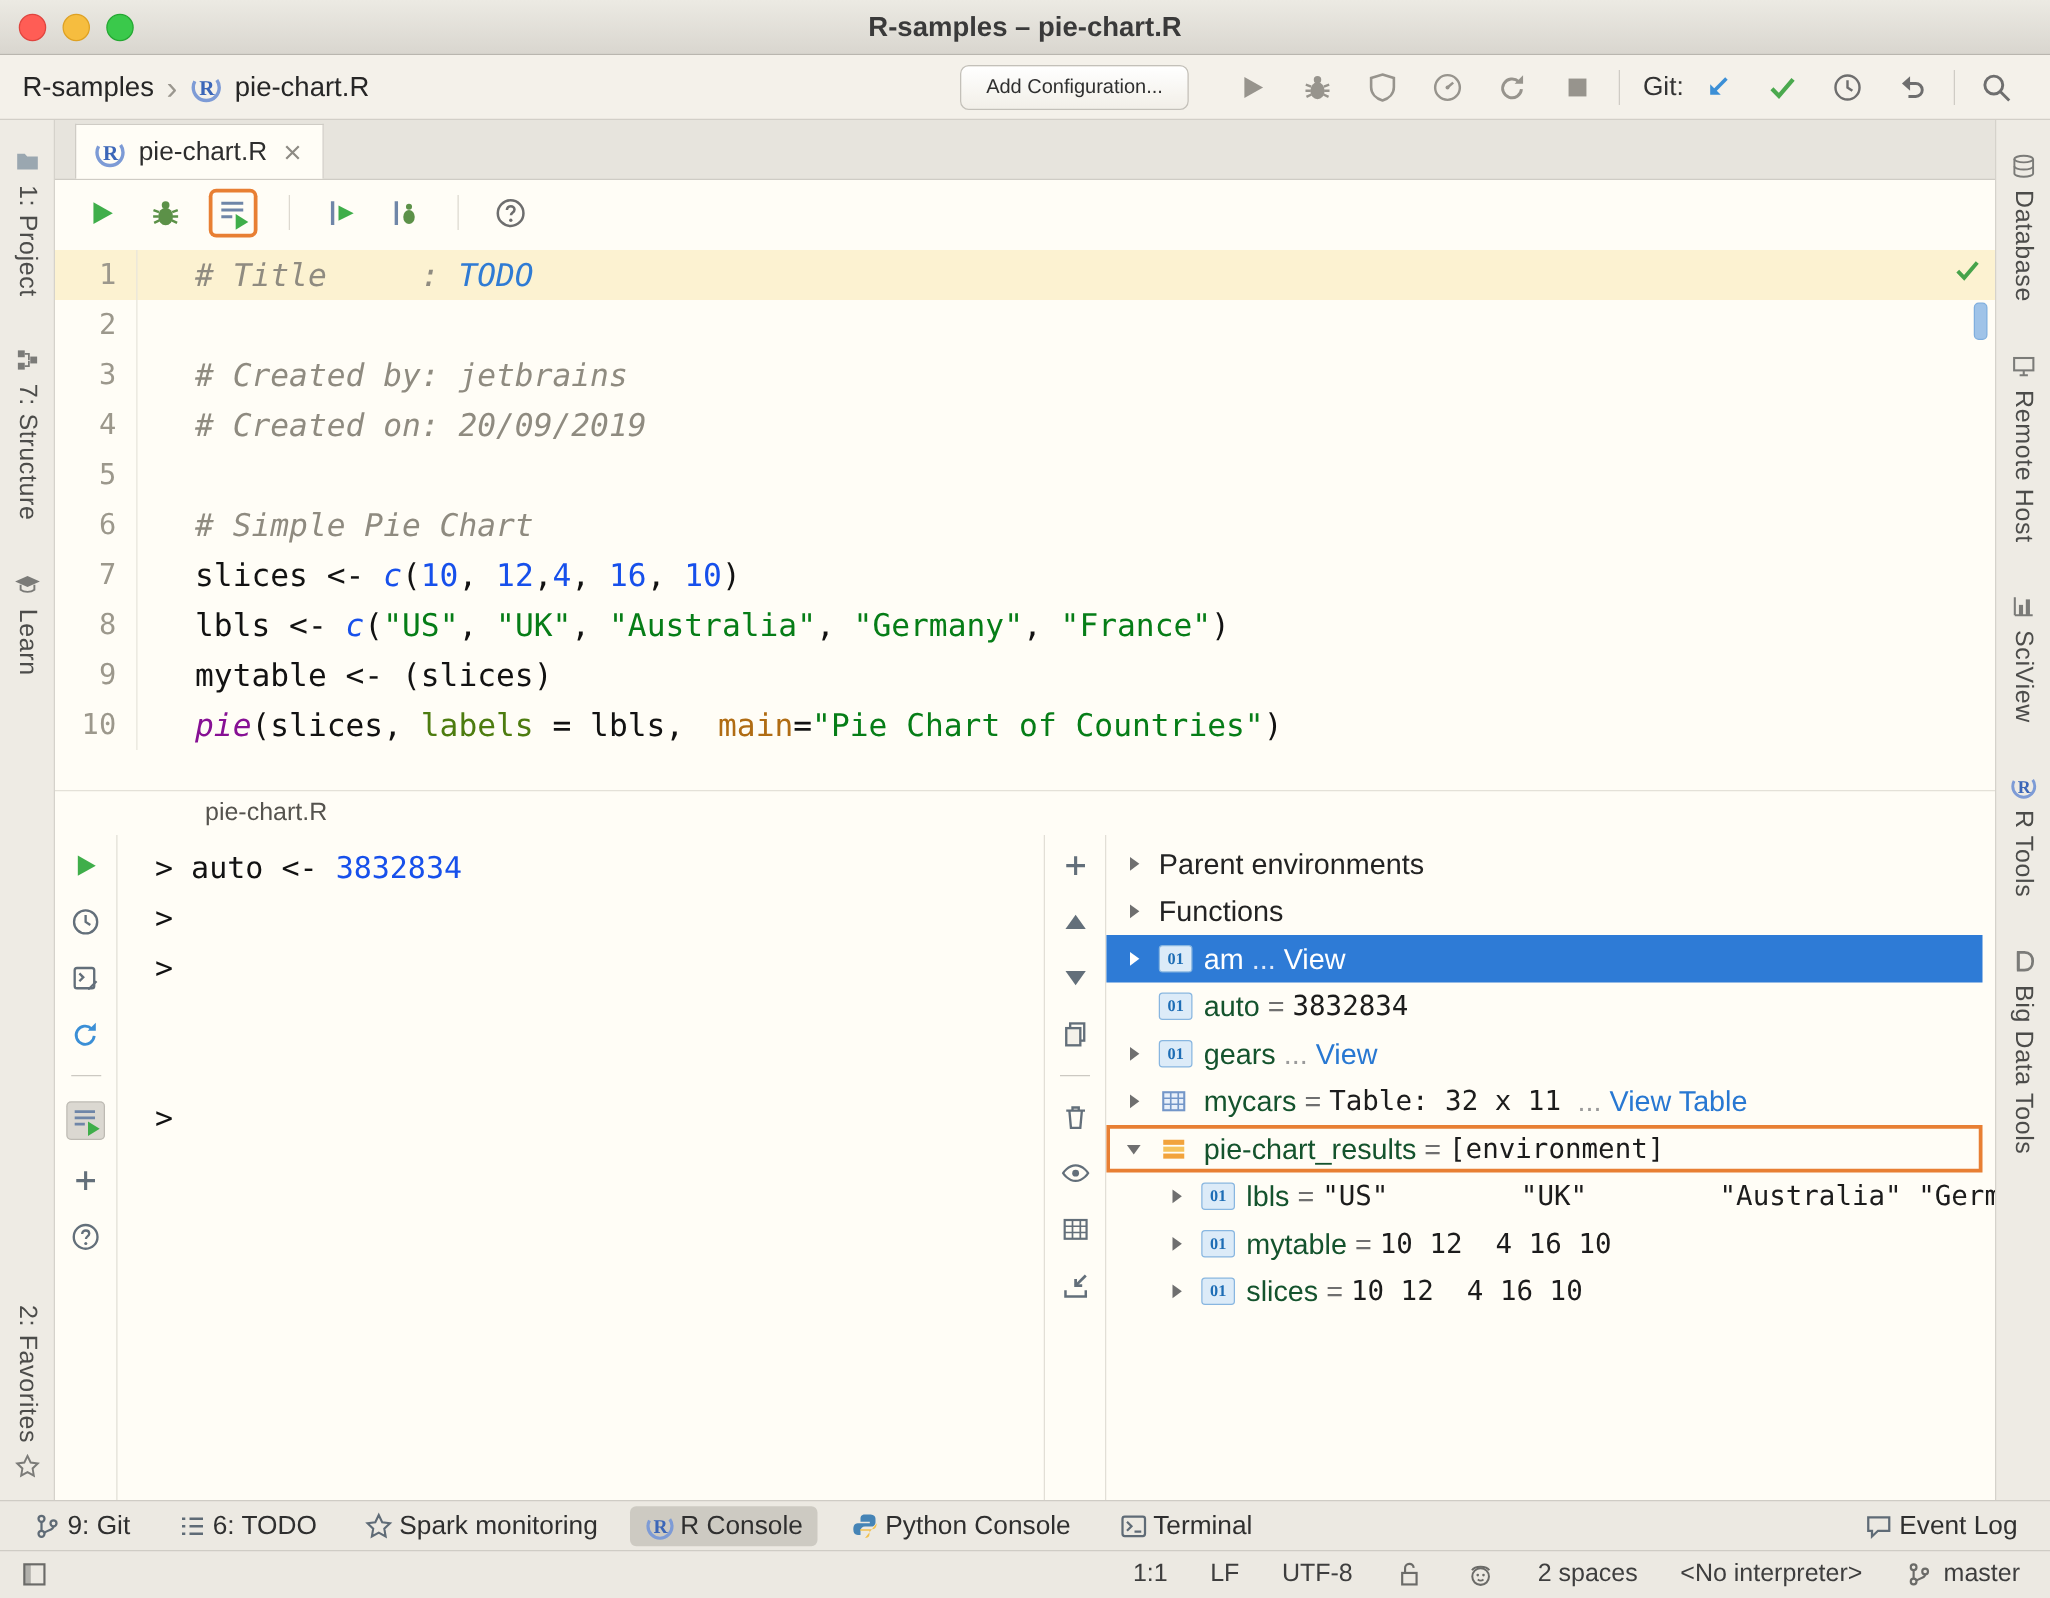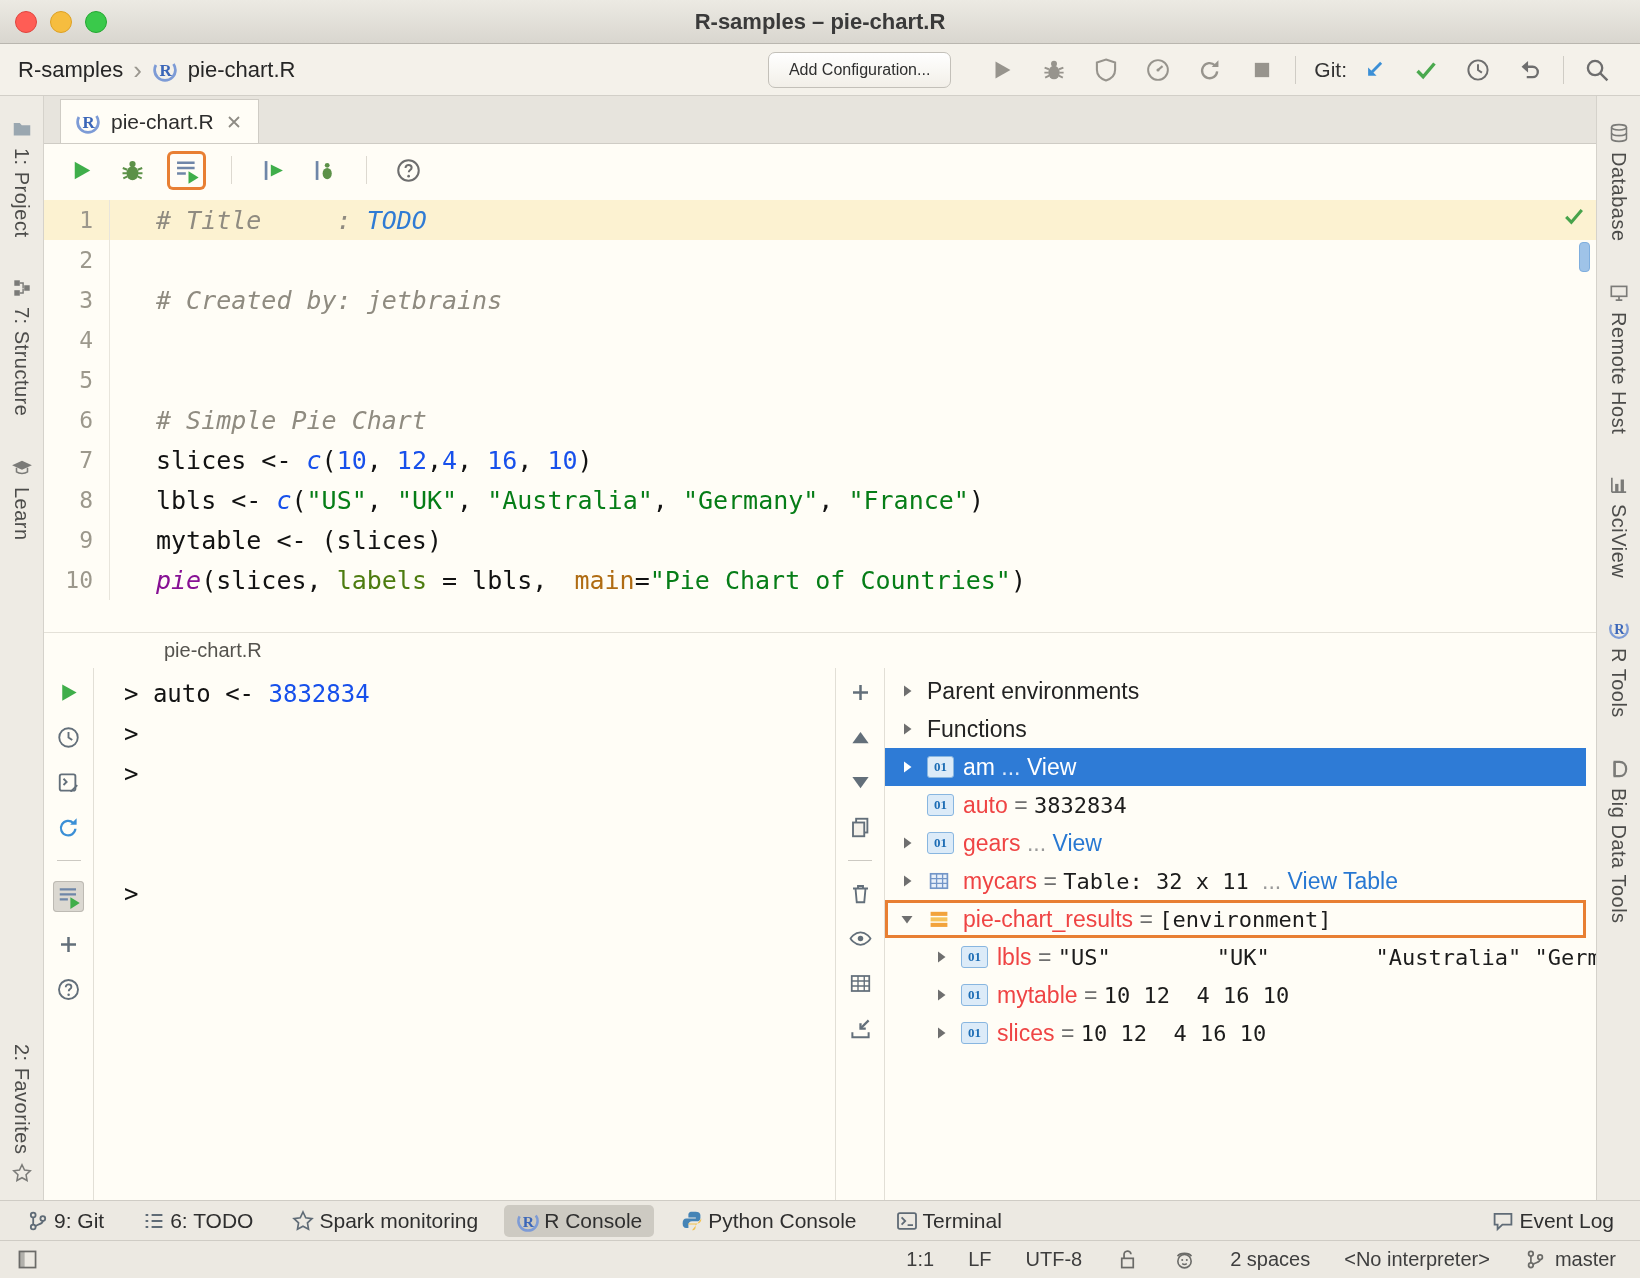--- a/index.html
+++ b/index.html
@@ -120,21 +120,21 @@
   .var-row.outlined { box-shadow:inset 0 0 0 3px #e87f33; }
   .expander { width:30px; height:20px; flex:none; display:inline-flex; color:#6f6f6f; }
   .expander .icon { width:20px; height:20px; color:inherit; }
   .icon-col { width:36px; flex:none; display:inline-flex; align-items:center; }
   .icon-col .icon { width:24px; height:24px; }
   .val-badge { width:27px; height:22px; background:#dcebf8; border:1px solid #88b6e0;
                color:#1d6db5; font-size:13px; font-weight:bold; border-radius:3px;
                display:inline-flex; align-items:center; justify-content:center;
                font-family:Liberation Serif, serif; }
   .part-label { color:#232323; }
-  .part-name  { color:#ef4444; }
+  .part-name  { color:#14532d; }
   .part-eq    { color:#6f6f6f; }
   .part-value { color:#1c1c1c; font-family:"DejaVu Sans Mono",monospace; font-size:22px; }
   .part-dots  { color:#9a9a9a; }
   .part-link  { color:#2878d2; cursor:pointer; }
   .var-row.sel .part-name, .var-row.sel .part-link, .var-row.sel .part-label { color:#fff; }
   .var-row.sel .part-dots { color:#dce9fa; }
   .var-row.sel .expander { color:#fff; }
 
   
   .bottombar { height:40px; flex:none; background:#ece9e2; border-top:1px solid #cfccc5;
@@ -361,21 +361,21 @@
             <circle cx="10.1" cy="14.2" r="1" fill="currentColor"></circle>
           </svg>
         </span>
       </div>
 
     <div class="editor">
       <div id="code-lines">
           <div class="code-line current"><span class="gutter-num">1</span><span class="code-text"><span class="tk-cmt"># Title     : </span><span class="tk-todo">TODO</span></span></div>
           <div class="code-line"><span class="gutter-num">2</span></div>
           <div class="code-line"><span class="gutter-num">3</span><span class="code-text"><span class="tk-cmt"># Created by: jetbrains</span></span></div>
-          <div class="code-line"><span class="gutter-num">4</span></div>
+          <div class="code-line"><span class="gutter-num">4</span><span class="code-text"><span class="tk-cmt"># Created on: 20/09/2019</span></span></div>
           <div class="code-line"><span class="gutter-num">5</span><span class="code-text"></span></div>
           <div class="code-line"><span class="gutter-num">6</span><span class="code-text"><span class="tk-cmt"># Simple Pie Chart</span></span></div>
           <div class="code-line"><span class="gutter-num">7</span><span class="code-text"><span class="tk-plain">slices &lt;- </span><span class="tk-fn">c</span><span class="tk-plain">(</span><span class="tk-num">10</span><span class="tk-plain">, </span><span class="tk-num">12</span><span class="tk-plain">,</span><span class="tk-num">4</span><span class="tk-plain">, </span><span class="tk-num">16</span><span class="tk-plain">, </span><span class="tk-num">10</span><span class="tk-plain">)</span></span></div>
           <div class="code-line"><span class="gutter-num">8</span><span class="code-text"><span class="tk-plain">lbls &lt;- </span><span class="tk-fn">c</span><span class="tk-plain">(</span><span class="tk-str">"US"</span><span class="tk-plain">, </span><span class="tk-str">"UK"</span><span class="tk-plain">, </span><span class="tk-str">"Australia"</span><span class="tk-plain">, </span><span class="tk-str">"Germany"</span><span class="tk-plain">, </span><span class="tk-str">"France"</span><span class="tk-plain">)</span></span></div>
           <div class="code-line"><span class="gutter-num">9</span><span class="code-text"><span class="tk-plain">mytable &lt;- (slices)</span></span></div>
           <div class="code-line"><span class="gutter-num">10</span><span class="code-text"><span class="tk-fnp">pie</span><span class="tk-plain">(slices, </span><span class="tk-param">labels</span><span class="tk-plain"> = lbls, </span><span class="tk-named">main</span><span class="tk-plain">=</span><span class="tk-str">"Pie Chart of Countries"</span><span class="tk-plain">)</span></span></div>
         </div>
       <div class="inspect" id="inspect-check"><svg viewBox="0 0 20 20">
             <path d="M3.5 10.8l4.3 4.4L16.5 5" fill="none" stroke="currentColor" stroke-width="2.6"></path>
           </svg></div>

